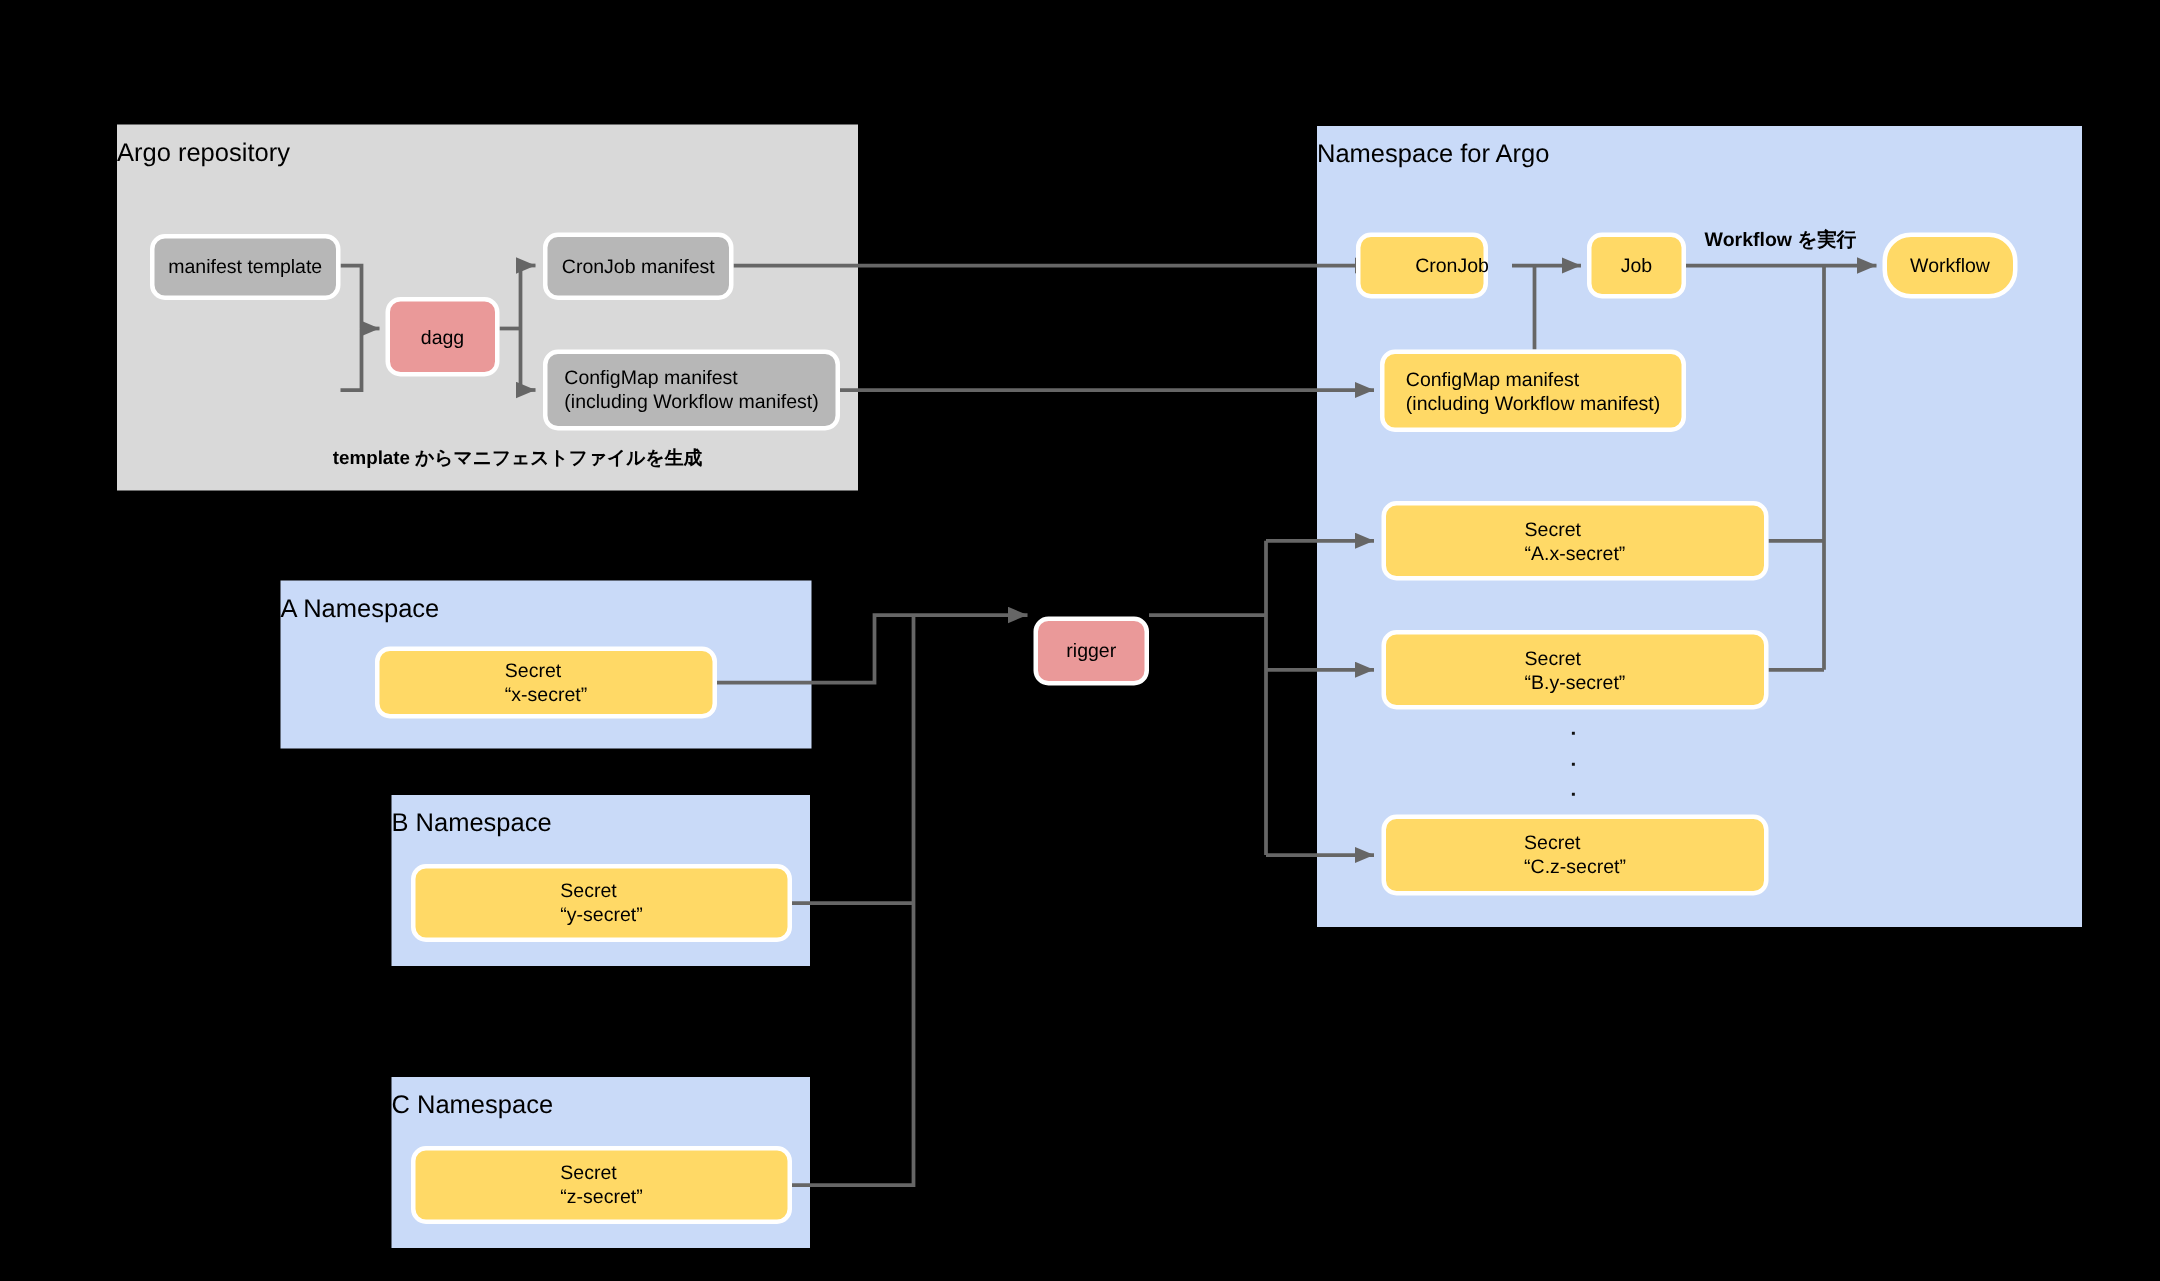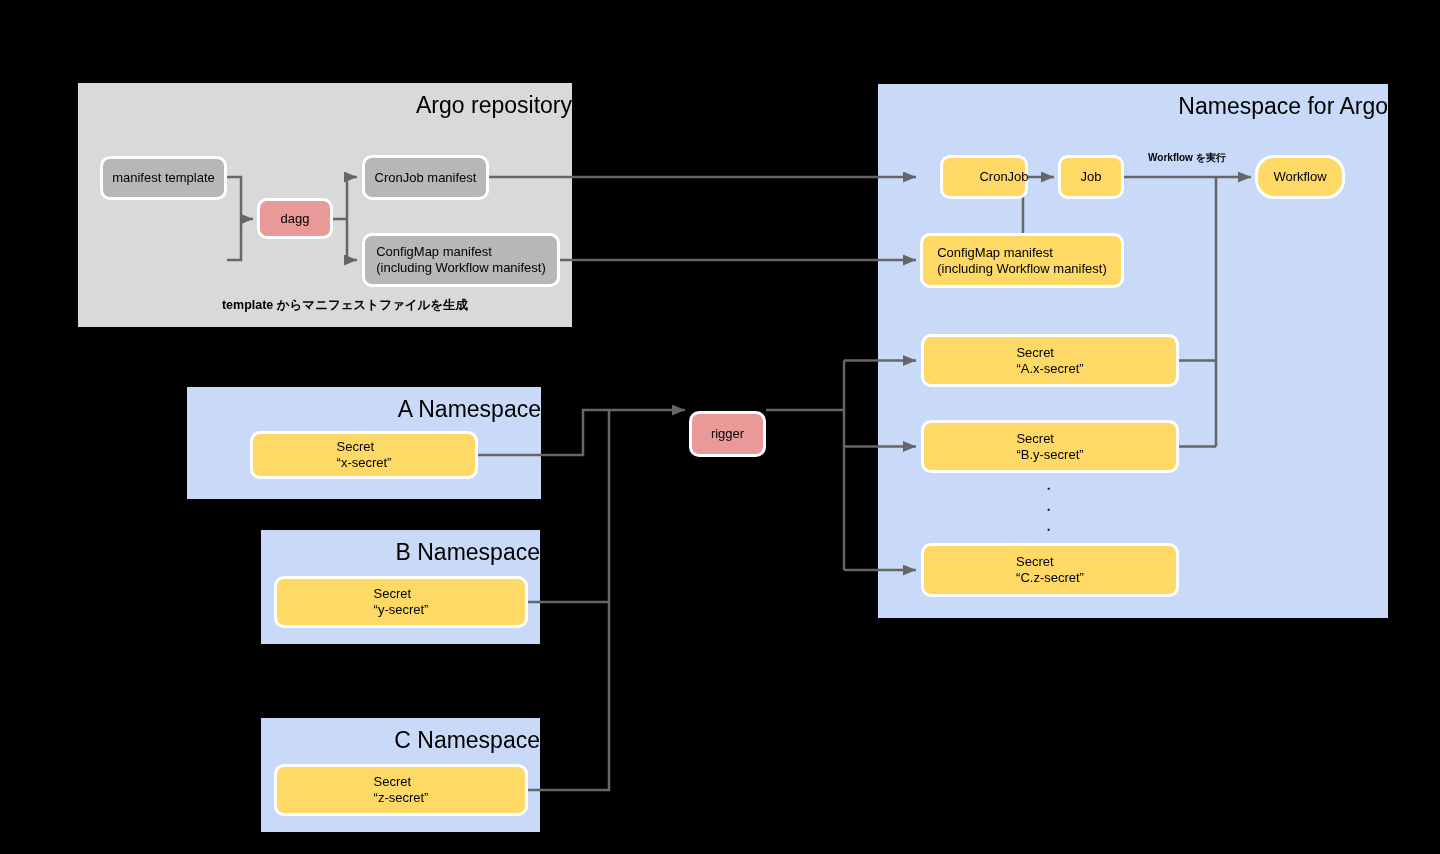--- a/index.html
+++ b/index.html
@@ -20,21 +20,21 @@
     height: 854px;
     background: var(--bg);
     font-family: "Liberation Sans", "DejaVu Sans", sans-serif;
     overflow: hidden;
   }
   .container { position: absolute; }
   .container.gray { background: var(--container_gray); }
   .container.blue { background: var(--container_blue); }
   .container-title {
     position: absolute; top: 9px; left: 0; right: 0;
-    text-align: right; font-size: 23px; color: var(--text);
+    text-align: left; font-size: 17px; color: var(--text);
   }
   .caption {
     position: absolute; bottom: 13px; left: 0; right: 0;
     text-align: center; font-size: 12.5px; font-weight: bold; color: var(--text); padding-left: 40px;
   }
   .node {
     position: absolute;
     display: flex; align-items: center; justify-content: center;
     text-align: left;
     font-size: 13px; line-height: 16px; color: var(--text);
@@ -46,21 +46,21 @@
   .node.gray   { background: var(--node_gray); }
   .node.yellow { background: var(--node_yellow); }
   .node.pink   { background: var(--node_pink); }
   svg.connectors {
     position: absolute; left: 0; top: 0;
     width: 1440px; height: 854px;
     pointer-events: none;
   }
   .float-label {
     position: absolute;
-    font-size: 10px; font-weight: bold; color: var(--text);
+    font-size: 13px; font-weight: bold; color: var(--text);
     text-align: center;
   }
   .dots {
     position: absolute;
     font-size: 8px; line-height: 20.5px; font-weight: bold;
     color: #111111; text-align: center; white-space: pre-line;
   }
 </style>
 </head>
 <body>
@@ -122,26 +122,26 @@
 
       <path d="M766,410 L844,410"></path>
       <path d="M844,360.5 L844,570"></path>
       <path d="M844,360.5 L916,360.5" marker-end="url(#arrow)"></path>
       <path d="M844,446.5 L916,446.5" marker-end="url(#arrow)"></path>
       <path d="M844,570 L916,570" marker-end="url(#arrow)"></path>
     </g>
   </svg>
 
   <div class="node gray" style="left:100px; top:156px; width:127px; height:44px;">manifest template</div>
-  <div class="node pink" style="left:257px; top:198px; width:76px; height:41px;">dagg</div>
+  <div class="node pink" style="left:257px; top:198px; width:76px; height:53px;">dagg</div>
   <div class="node gray" style="left:362px; top:155px; width:127px; height:45px;">CronJob manifest</div>
   <div class="node gray" style="left:362px; top:233px; width:198px; height:54px;">ConfigMap manifest
 (including Workflow manifest)</div>
 
-  <div class="node yellow" style="left:940px; top:155px; width:88px; height:44px;padding-left:40px;">CronJob</div>
+  <div class="node yellow" style="left:904px; top:155px; width:88px; height:44px;padding-left:40px;">CronJob</div>
   <div class="node yellow" style="left:1058px; top:155px; width:66px; height:44px;">Job</div>
   <div class="node yellow" style="left:1255px; top:155px; width:90px; height:44px;border-radius:19px;">Workflow</div>
   <div class="node yellow" style="left:920px; top:233px; width:204px; height:55px;">ConfigMap manifest
 (including Workflow manifest)</div>
   <div class="node yellow" style="left:921px; top:334px; width:258px; height:53px;">Secret
 “A.x-secret”</div>
   <div class="node yellow" style="left:921px; top:420px; width:258px; height:53px;">Secret
 “B.y-secret”</div>
   <div class="node yellow" style="left:921px; top:543px; width:258px; height:54px;">Secret
 “C.z-secret”</div>

